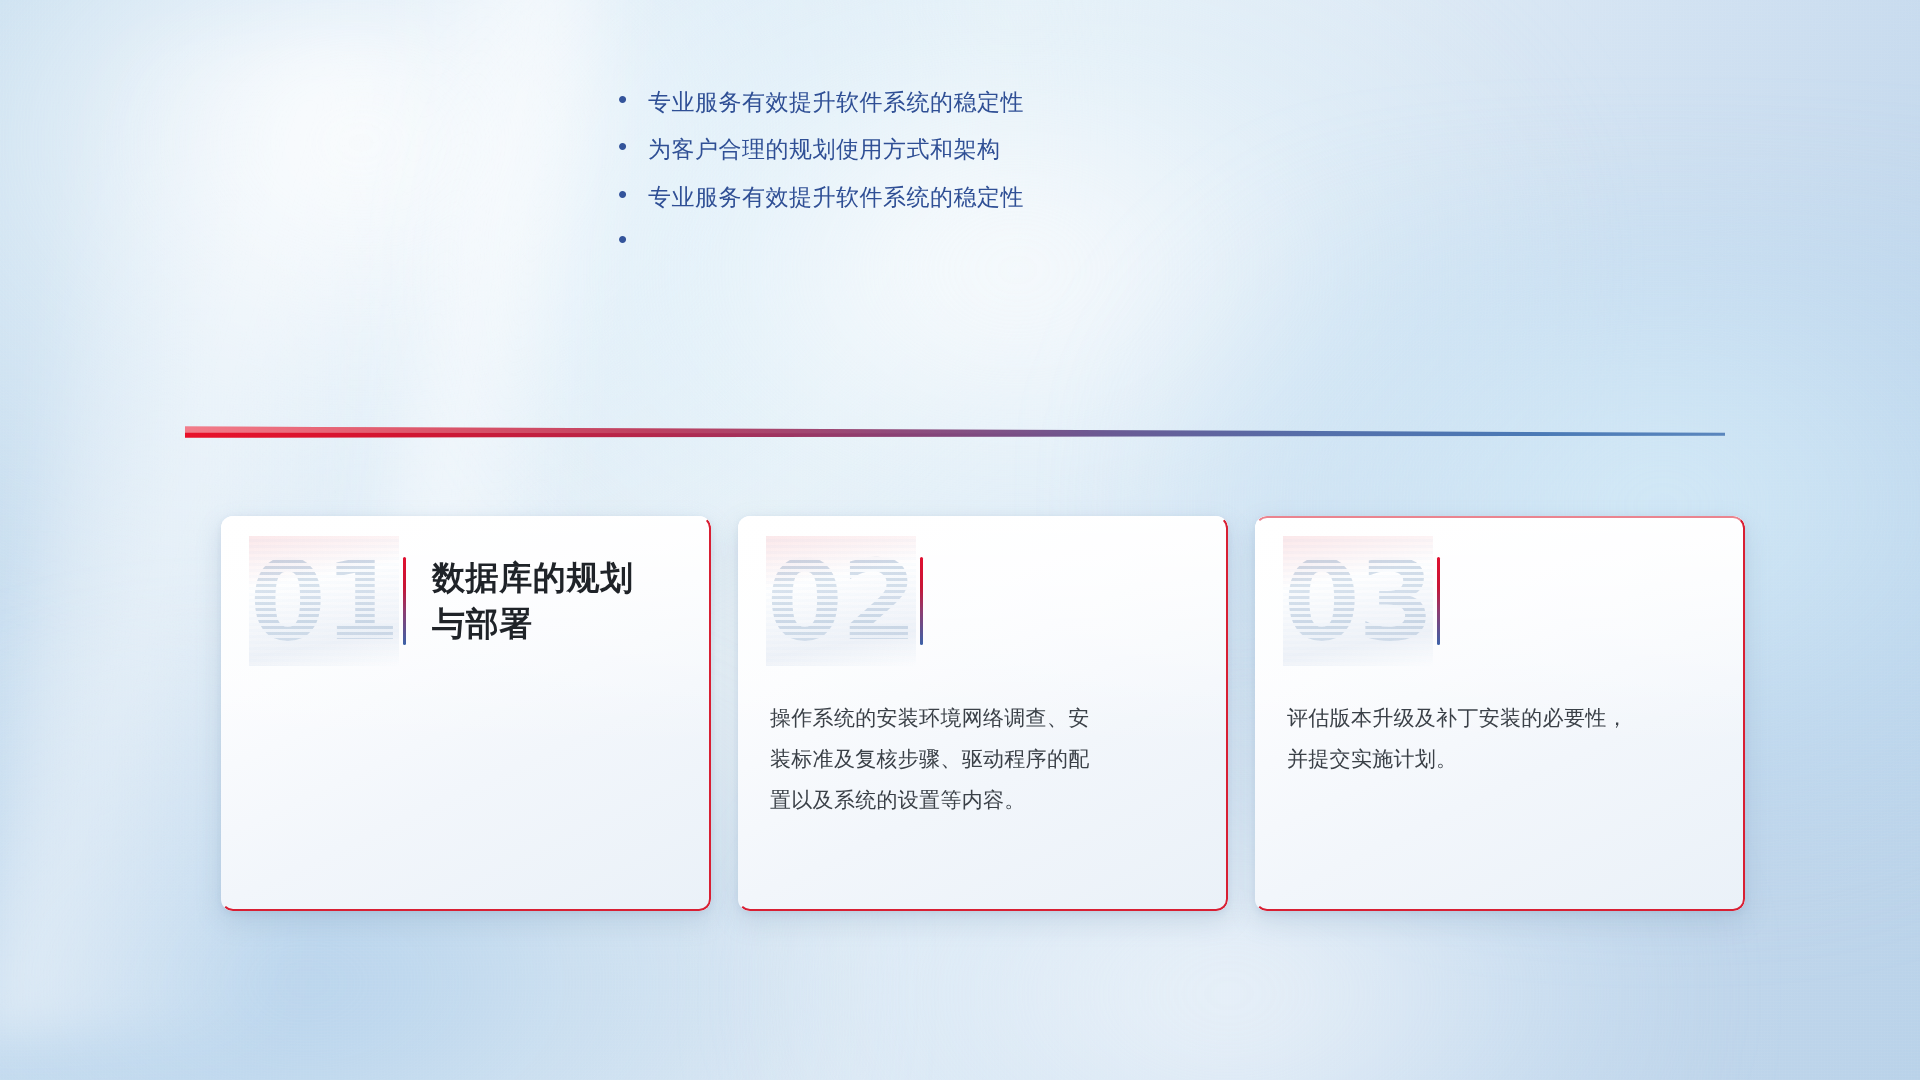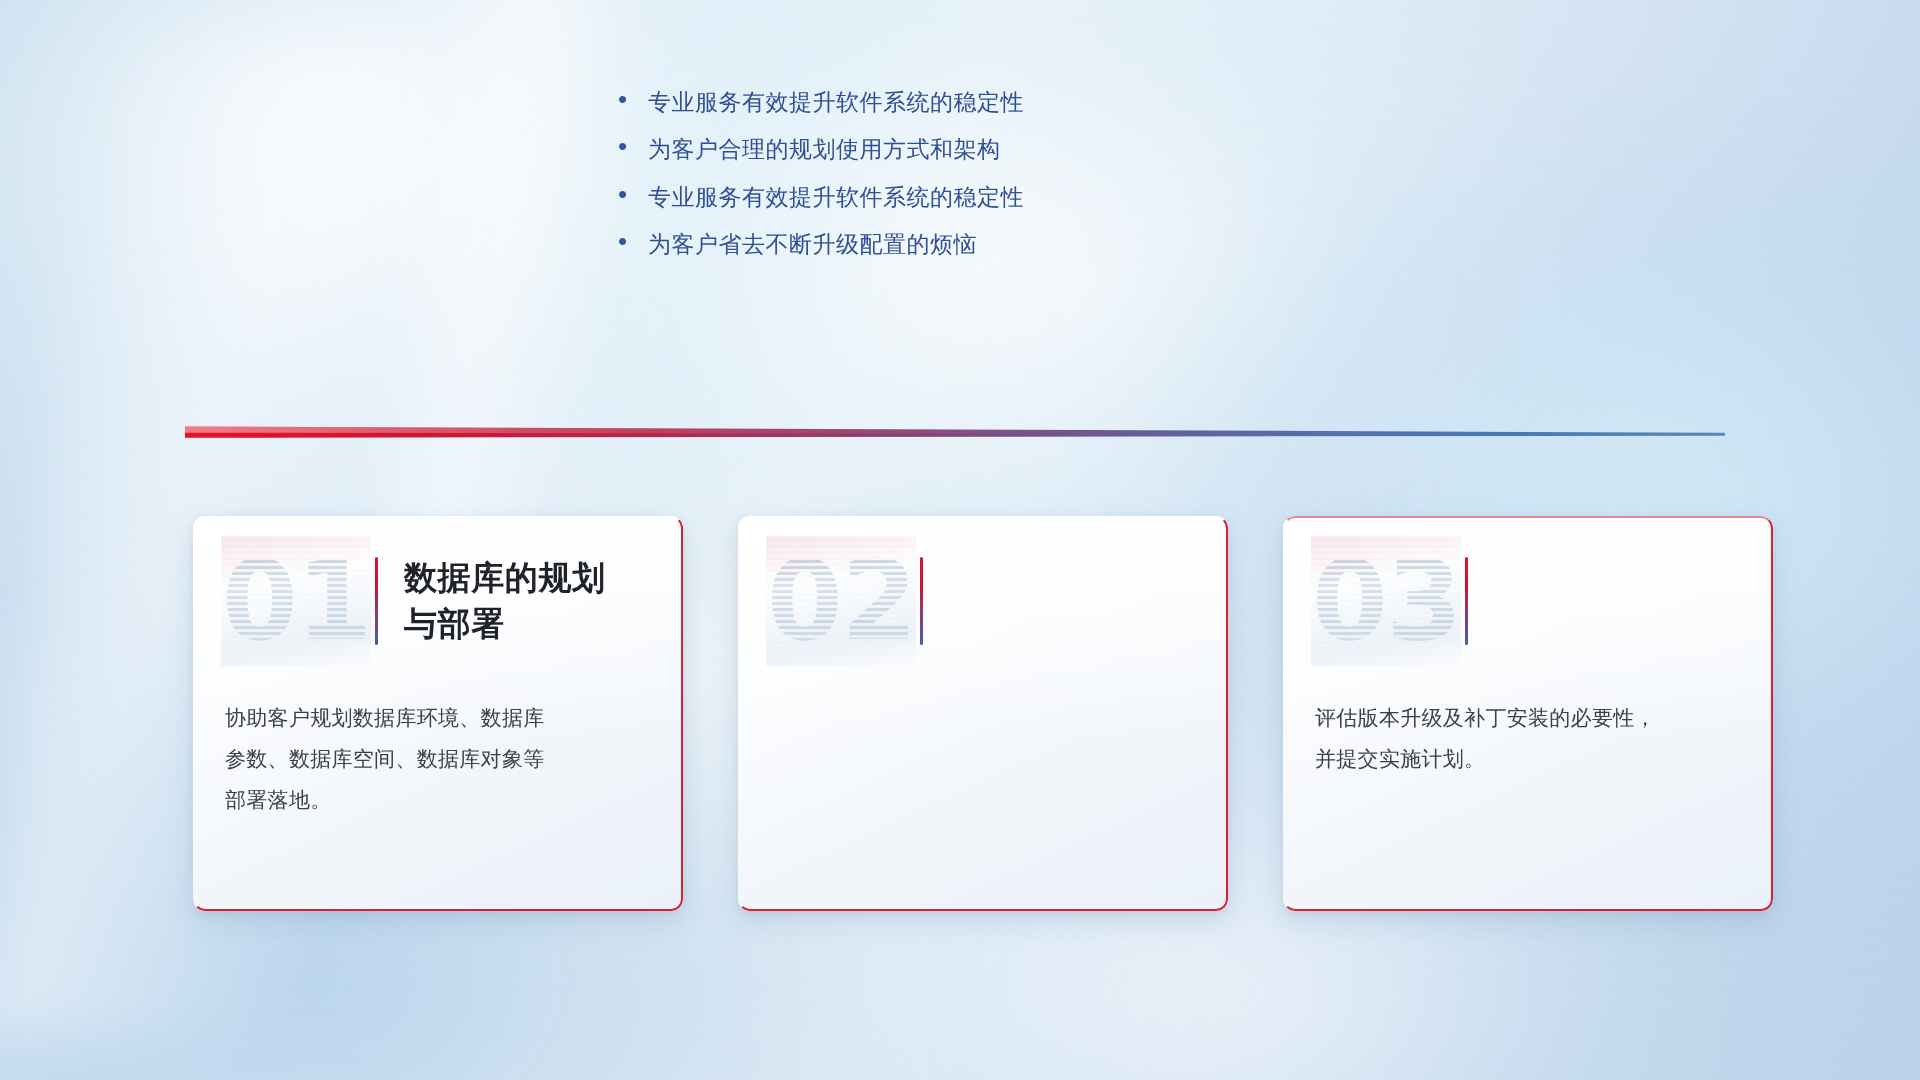--- a/index.html
+++ b/index.html
@@ -119,21 +119,21 @@
   }
   .wedge-hi {
     position:absolute; left:0; top:0; width:100%; height:100%;
     background: linear-gradient(90deg, rgba(255,255,255,.45) 0%, rgba(255,255,255,.12) 30%, rgba(255,255,255,0) 60%);
     clip-path: polygon(0 18%, 100% 62%, 100% 72%, 0 62%);
   }
 
   
   #cards {
     position:absolute; left:0; right:0; top:516px;
-    display:flex; justify-content:center; gap:55px;margin-left:46px;
+    display:flex; justify-content:center; gap:27px;margin-left:46px;
   }
   .card {
     position:relative;
     width:490px; height:395px;
     border-radius:12px;
     background: linear-gradient(155deg, #ffffff 0%, #fbfcfe 30%, #f2f6fb 62%, #eaf1f8 100%);
     box-shadow: 0 10px 26px rgba(110,140,175,.22), 0 2px 6px rgba(110,140,175,.14);
     overflow:hidden;
   }
   .card-accent {
@@ -240,21 +240,20 @@
   <div class="bullet-row">
     <span class="bullet-dot">•</span>
     <span class="bullet-text">为客户合理的规划使用方式和架构</span>
   </div>
   <div class="bullet-row">
     <span class="bullet-dot">•</span>
     <span class="bullet-text">专业服务有效提升软件系统的稳定性</span>
   </div>
   <div class="bullet-row">
     <span class="bullet-dot">•</span>
-    <span class="bullet-text">为客户省去不断升级配置的烦恼</span>
   </div>
 </div>
 
 <div id="divider">
   <div class="wedge"></div>
   <div class="wedge-hi"></div>
 </div>
 
 <div id="cards">
 
@@ -264,36 +263,36 @@
     <div class="card-head">
       <div class="num-wrap">
         <span class="num">01</span>
         <span class="num-mask"></span>
         <span class="num-tint"></span>
       </div>
       <div class="bar"></div>
       <div class="card-title">数据库的规划
 与部署</div>
     </div>
-    <div class="card-body">协助客户规划数据库环境、数据库
-参数、数据库空间、数据库对象等
-部署落地。</div>
   </div>
 
   <div class="card">
     <div class="card-sheen"></div>
     <div class="card-accent"></div>
     <div class="card-head">
       <div class="num-wrap">
         <span class="num">02</span>
         <span class="num-mask"></span>
         <span class="num-tint"></span>
       </div>
       <div class="bar"></div>
     </div>
+    <div class="card-body">操作系统的安装环境网络调查、安
+装标准及复核步骤、驱动程序的配
+置以及系统的设置等内容。</div>
   </div>
 
   <div class="card">
     <div class="card-sheen"></div>
     <div class="card-accent full"></div>
     <div class="card-head">
       <div class="num-wrap">
         <span class="num">03</span>
         <span class="num-mask"></span>
         <span class="num-tint"></span>

